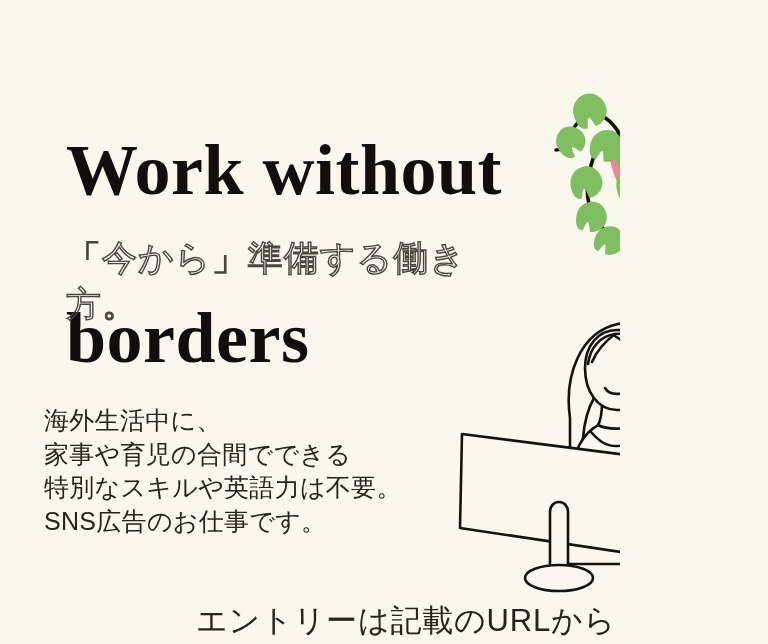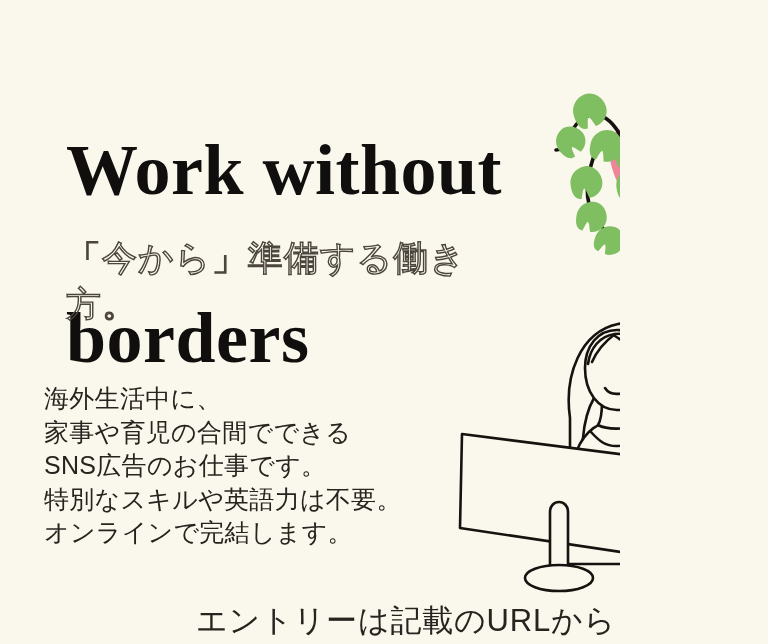--- a/index.html
+++ b/index.html
@@ -53,21 +53,21 @@
     -webkit-text-stroke: 1.4px #4b453d;
     letter-spacing: 1px;
   }
   .subtitle .sub-line { display: block; }
   .subtitle .sub-line.indent { padding-left: 8px; }
 
   
   .body-copy {
     position: absolute;
     left: 44px;
-    top: 382px;
+    top: 404px;
     width: 350px;
     font-size: 25px;
     line-height: 33.5px;
     color: #26241f;
     letter-spacing: 0.3px;
   }
   .body-copy .body-line { display: block; white-space: nowrap; }
 
   
   .footer-note {
@@ -108,23 +108,22 @@
     <span class="hl-line">borders</span>
   </div>
 
   <div class="subtitle">
     <span class="sub-line indent">「今から」準備する働き方。</span>
   </div>
 
   <div class="body-copy">
     <span class="body-line">海外生活中に、</span>
     <span class="body-line">家事や育児の合間でできる</span>
+    <span class="body-line">特別なスキルや英語力は不要。</span>
     <span class="body-line">SNS広告のお仕事です。</span>
-    <span class="body-line">特別なスキルや英語力は不要。</span>
-    <span class="body-line">オンラインで完結します。</span>
   </div>
 
   <div class="footer-note">エントリーは記載のURLから</div>
 
   <div class="plant-art">
     <svg width="220" height="300" viewBox="0 0 220 300" xmlns="http://www.w3.org/2000/svg">
       <g fill="none" stroke="#e8879a" stroke-width="4.2" stroke-linecap="round">
         <path d="M96 2 L97 44"></path>
         <path d="M97 44 L70 148"></path>
         <path d="M97 44 L96 150"></path>

